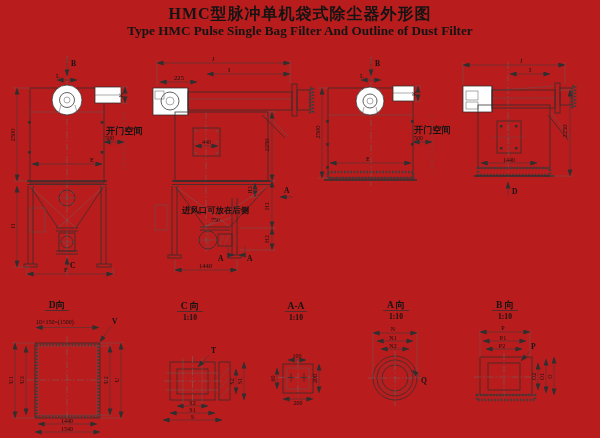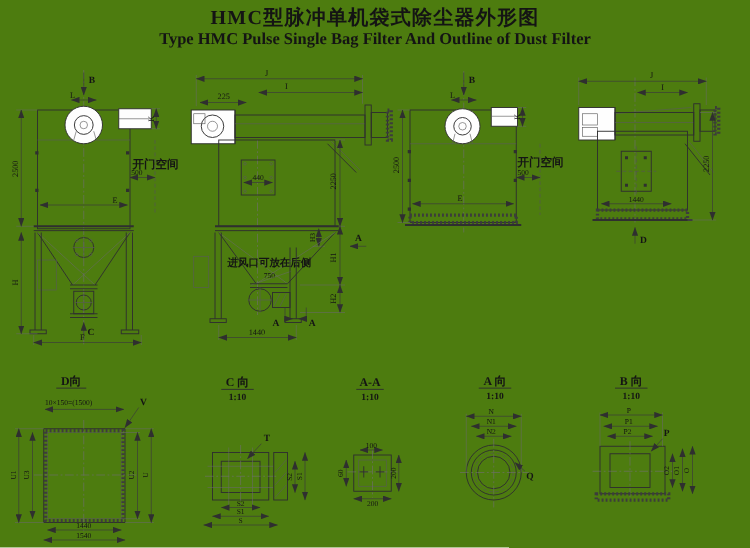--- a/index.html
+++ b/index.html
@@ -1,16 +1,16 @@
 <!DOCTYPE html>
 <html><head>
 <meta charset="utf-8">
 <style>
   html,body{margin:0;padding:0;background:#ffffff;width:600px;height:438px;overflow:hidden;}
-  .sheet{width:600px;height:438px;background:#4d7c0f;position:relative;font-family:"Liberation Serif",serif;}
+  .sheet{width:600px;height:438px;background:#b91c1c;position:relative;font-family:"Liberation Serif",serif;}
   svg{display:block;}
   svg line, svg rect, svg path, svg circle, svg polyline, svg ellipse{stroke:#2f2f2f;fill:none;stroke-width:.75;}
   svg .thin{stroke-width:.5;stroke:#5a5a5a;}
   svg .xln{stroke-width:.45;stroke:#6a6a6a;}
   svg .thick{stroke-width:1.5;}
   svg .cl{stroke:#6f6f6f;stroke-width:.5;stroke-dasharray:7 2 1.5 2;}
   svg .dsh{stroke-dasharray:3 2;stroke-width:.55;stroke:#555;}
   svg .dim{stroke:#3a3a3a;stroke-width:.55;}
   svg .hband{stroke:#3c3c3c;stroke-width:2.6;stroke-dasharray:1.5 1.7;}
   svg .wf{fill:#fefefe;}

